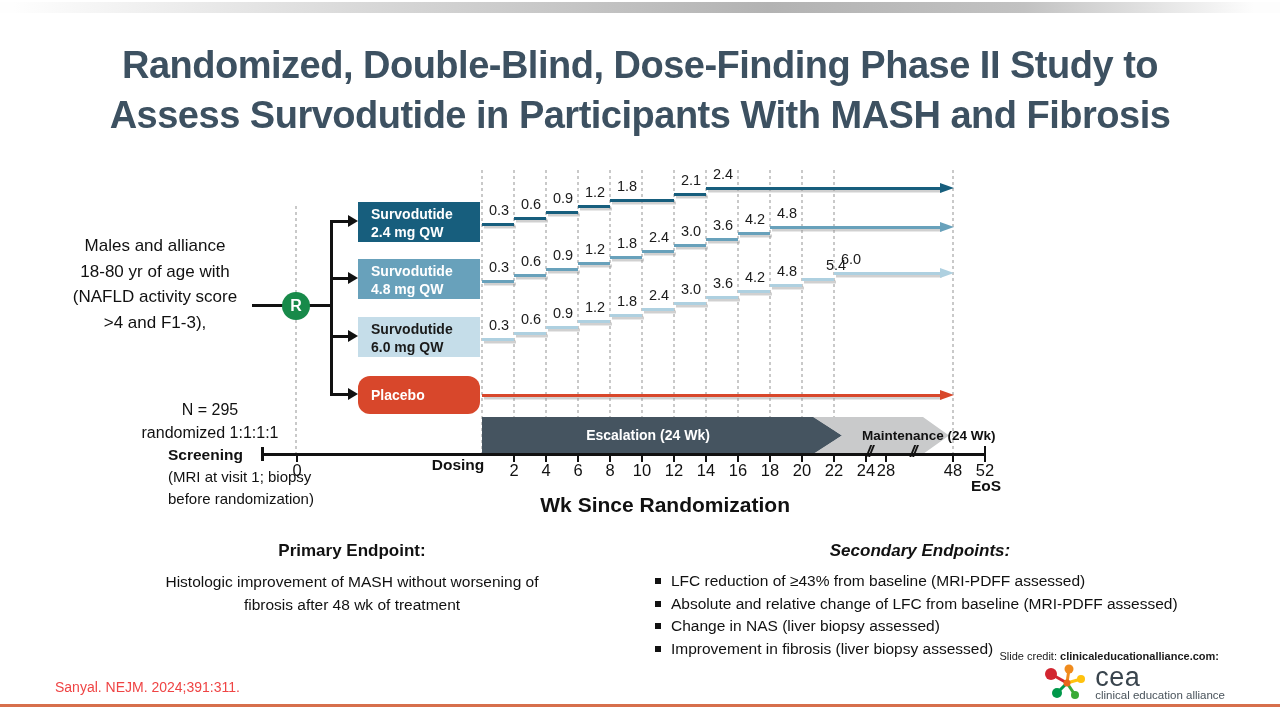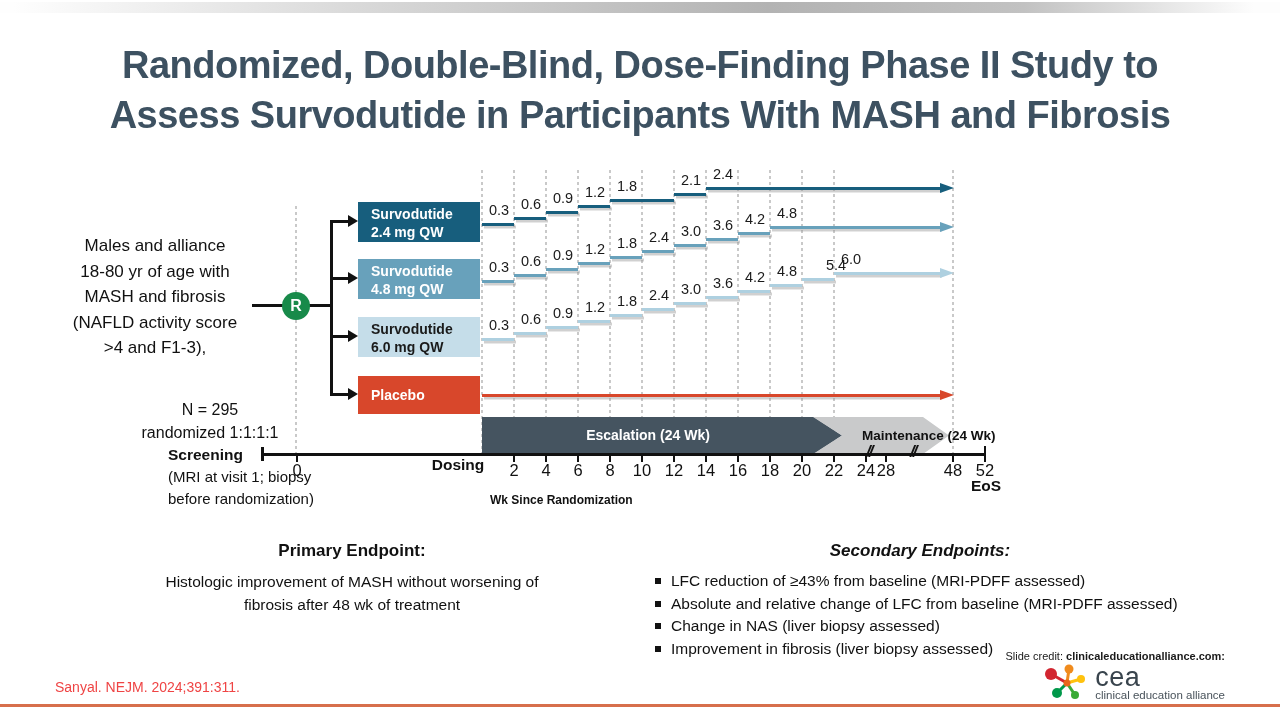--- a/index.html
+++ b/index.html
@@ -42,31 +42,31 @@
   #maint-chevron{left:813px;top:417px;width:136px;height:37px;background:#c9cacb;z-index:1;
     clip-path:polygon(0 0, calc(100% - 26px) 0, 100% 50%, calc(100% - 26px) 100%, 0 100%, 29px 50%);}
   #maint-label{left:862px;top:417px;height:37px;line-height:37px;white-space:nowrap;
     color:#111;font-weight:700;font-size:13.5px;z-index:4;}
   
   #axis-line{left:262px;top:453px;width:723px;height:2.5px;background:#111;z-index:2;}
   #screening{left:168px;top:444px;width:210px;font-size:15px;line-height:22px;color:#111;}
   #screening .b{font-weight:700;font-size:15.5px;}
   #dosing{left:418px;top:456px;width:80px;text-align:center;font-weight:700;font-size:15.5px;color:#111;z-index:3;}
   #eos{left:960px;top:477px;width:52px;text-align:center;font-weight:700;font-size:15.5px;color:#111;}
-  #wk-label{left:490px;top:493px;width:300px;text-align:left;font-weight:700;font-size:12px;color:#111;}
+  #wk-label{left:490px;top:493px;width:300px;text-align:right;font-weight:700;font-size:21px;color:#111;}
   
   #primary{left:140px;top:541px;width:424px;text-align:center;}
   #secondary{left:632px;top:541px;width:576px;}
   .ep-heading{font-weight:700;font-size:17px;color:#111;margin-bottom:9px;}
   .ep-body{font-size:15.5px;line-height:23px;color:#111;}
   .ep-item{display:flex;align-items:flex-start;font-size:15.5px;line-height:22.5px;color:#111;padding-left:23px;}
   .sq-bullet{flex:0 0 6px;width:6px;height:6px;background:#111;margin:8px 10px 0 0;}
   
   #citation{left:55px;top:679px;font-size:14px;color:#ef4444;}
-  #credit{right:55px;top:650px;font-size:11px;color:#1a1a1a;text-align:right;}
+  #credit{right:61px;top:650px;font-size:11px;color:#1a1a1a;text-align:right;}
   #credit .b{font-weight:700;}
   #logo-row{right:55px;top:663px;display:flex;align-items:center;gap:7px;}
   #logo-text .abbr{font-size:27px;line-height:24px;color:#39444d;letter-spacing:0.5px;}
   #logo-text .tag{font-size:11.5px;color:#49535b;}
   #footer-line{left:0;top:704px;width:1280px;height:3px;background:#d76f4c;}
 </style>
 </head>
 <body>
 
 <div id="slide">
@@ -74,21 +74,20 @@
   <div id="top-bar" class="abs"></div>
 
   <div id="title" class="abs">
     <div>Randomized, Double-Blind, Dose-Finding Phase II Study to</div>
     <div>Assess Survodutide in Participants With MASH and Fibrosis</div>
   </div>
 
   <div id="population" class="abs">
     <div>Males and alliance</div>
     <div>18-80 yr of age with</div>
-    <div>MASH and fibrosis</div>
     <div>(NAFLD activity score</div>
     <div>&gt;4 and F1-3),</div>
   </div>
   <div id="n-block" class="abs">
     <div>N = 295</div>
     <div>randomized 1:1:1:1</div>
   </div>
 
   <div class="abs hline" style="left:252px;top:304px;width:79px;"></div>
   <div id="r-circle" class="abs">R</div>
@@ -107,21 +106,21 @@
     <div>2.4 mg QW</div>
   </div>
   <div id="arm-box-1" class="abs arm-box" style="top: 259px; height: 40px; background: rgb(104, 161, 187); color: rgb(255, 255, 255);">
     <div>Survodutide</div>
     <div>4.8 mg QW</div>
   </div>
   <div id="arm-box-2" class="abs arm-box" style="top: 317px; height: 40px; background: rgb(197, 221, 233); color: rgb(26, 26, 26);">
     <div>Survodutide</div>
     <div>6.0 mg QW</div>
   </div>
-  <div id="arm-box-3" class="abs arm-box" style="top: 376px; height: 38px; line-height: 30px; background: rgb(216, 71, 43); color: rgb(255, 255, 255);">
+  <div id="arm-box-3" class="abs arm-box" style="top: 376px; height: 38px; line-height: 30px; background: rgb(216, 71, 43); color: rgb(255, 255, 255); border-radius: 12px;">
     <div>Placebo</div>
   </div>
 
   <div id="esc-chevron" class="abs"></div>
   <div id="esc-label" class="abs">Escalation (24 Wk)</div>
   <div id="maint-chevron" class="abs"></div>
   <div id="maint-label" class="abs">Maintenance (24 Wk)</div>
 
   <div id="axis-line" class="abs"></div>
   <div id="screening" class="abs">

